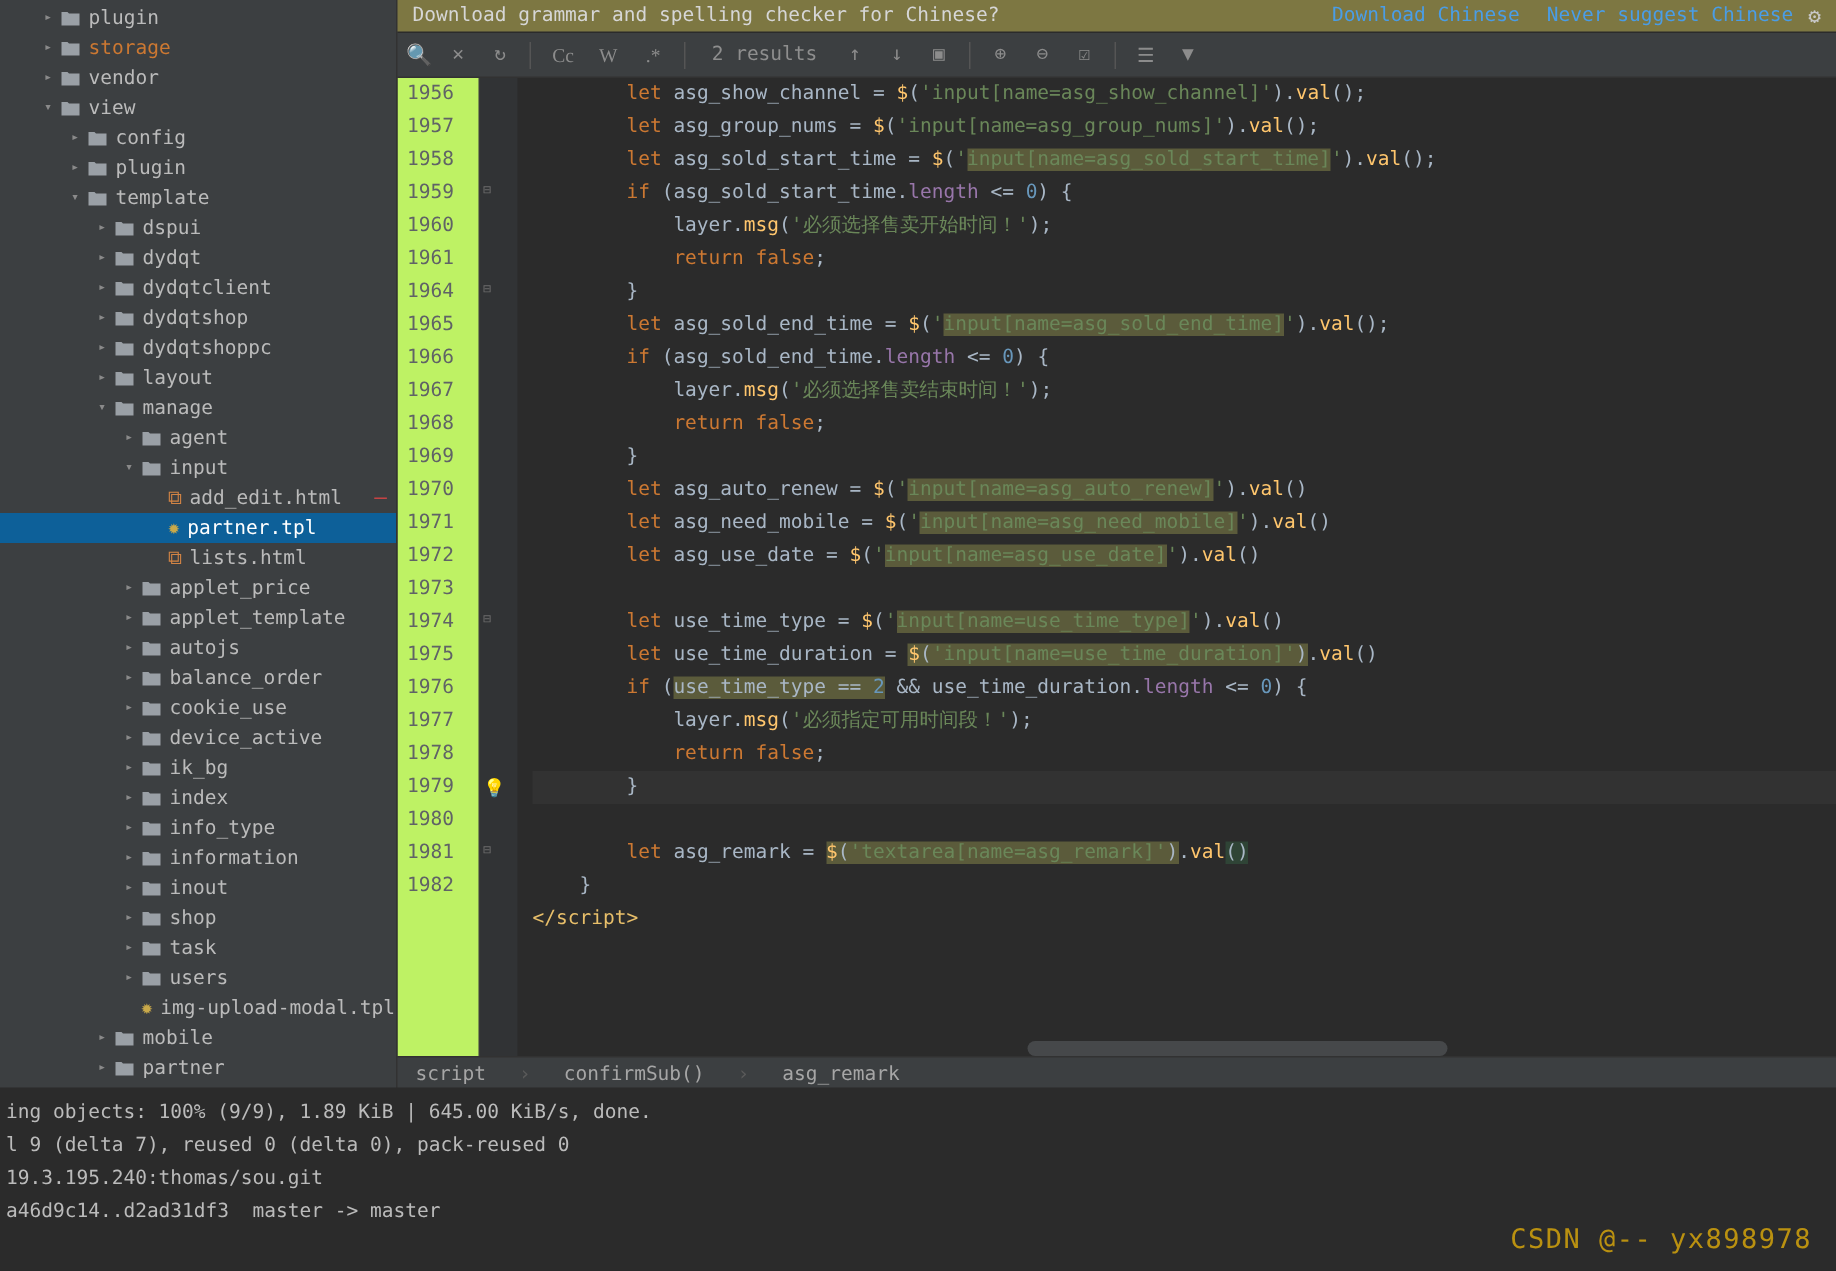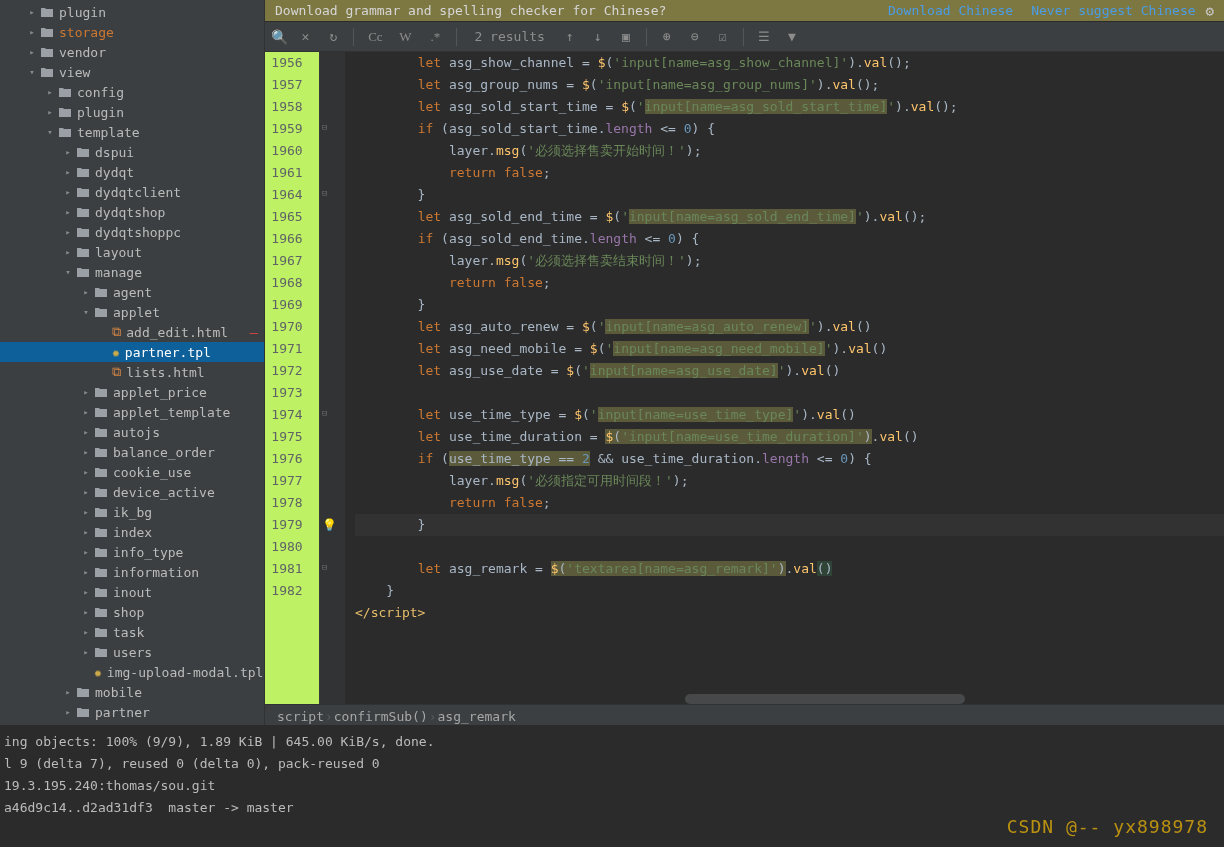--- a/index.html
+++ b/index.html
@@ -42,21 +42,21 @@
 .code .line{height:22px}
 .kw{color:#cc7832}
 .str{color:#6a8759}
 .num{color:#6897bb}
 .prop{color:#9876aa}
 .fn{color:#ffc66d}
 .tag{color:#e8bf6a}
 .code .hl{background:#5b5b3b}
 .code .cur-line{background:#323232}
 .hscroll{position:absolute;bottom:0;left:340px;width:280px;height:10px;background:#46484a;border-radius:5px}
-.breadcrumb{position:absolute;left:265px;right:0;bottom:119px;height:24px;background:#3c3f41;display:flex;align-items:center;padding:0 12px;gap:1px;color:#a6a6a6;border-top:1px solid #323232;border-bottom:1px solid #323232}
+.breadcrumb{position:absolute;left:265px;right:0;bottom:119px;height:24px;background:#3c3f41;display:flex;align-items:center;padding:0 12px;gap:22px;color:#a6a6a6;border-top:1px solid #323232;border-bottom:1px solid #323232}
 .breadcrumb .sep{color:#5a5a5a}
 .terminal-tabs{position:absolute;left:0;right:0;bottom:95px;height:24px;background:#3c3f41;display:flex;align-items:center;padding:0 4px;gap:6px;border-top:1px solid #555}
 .terminal-tabs .tlabel{color:#a3a3a3;padding:0 4px}
 .terminal-tabs .tab{background:#515658;color:#ddd;padding:2px 8px;border-radius:3px 3px 0 0;display:flex;align-items:center;gap:6px}
 .terminal-tabs .tab .x{color:#aaa;cursor:pointer}
 .terminal-tabs .plus,.terminal-tabs .dd{color:#aaa;cursor:pointer;padding:0 4px}
 .terminal{position:absolute;left:0;right:0;bottom:0;height:122px;background:#2b2b2b;color:#bbbbbb;padding:6px 4px;line-height:22px;white-space:pre;font-size:13px;overflow:hidden}
 .watermark{position:absolute;right:16px;bottom:10px;color:#eab308;opacity:.75;font-size:18px;letter-spacing:1px}
 svg{display:block}
 </style>
@@ -216,21 +216,21 @@
         <span class="lbl ">agent</span>
       </div>
       <div class="row">
         <span style="width:78px"></span>
         <span class="chv">▾</span>
         <span class="ico-folder">
           <svg width="14" height="12" viewBox="0 0 14 12">
             <path fill="#9aa0a6" d="M1 2h4l1 1h7v8H1z"></path>
           </svg>
         </span>
-        <span class="lbl ">applet</span>
+        <span class="lbl ">input</span>
       </div>
       <div class="row">
         <span style="width:96px"></span>
         <span class="chv">&nbsp;</span>
         <span class="ico-html">⧉</span>
         <span class="lbl ">add_edit.html</span>
         <span class="rmod">—</span>
       </div>
       <div class="row sel">
         <span style="width:96px"></span>

